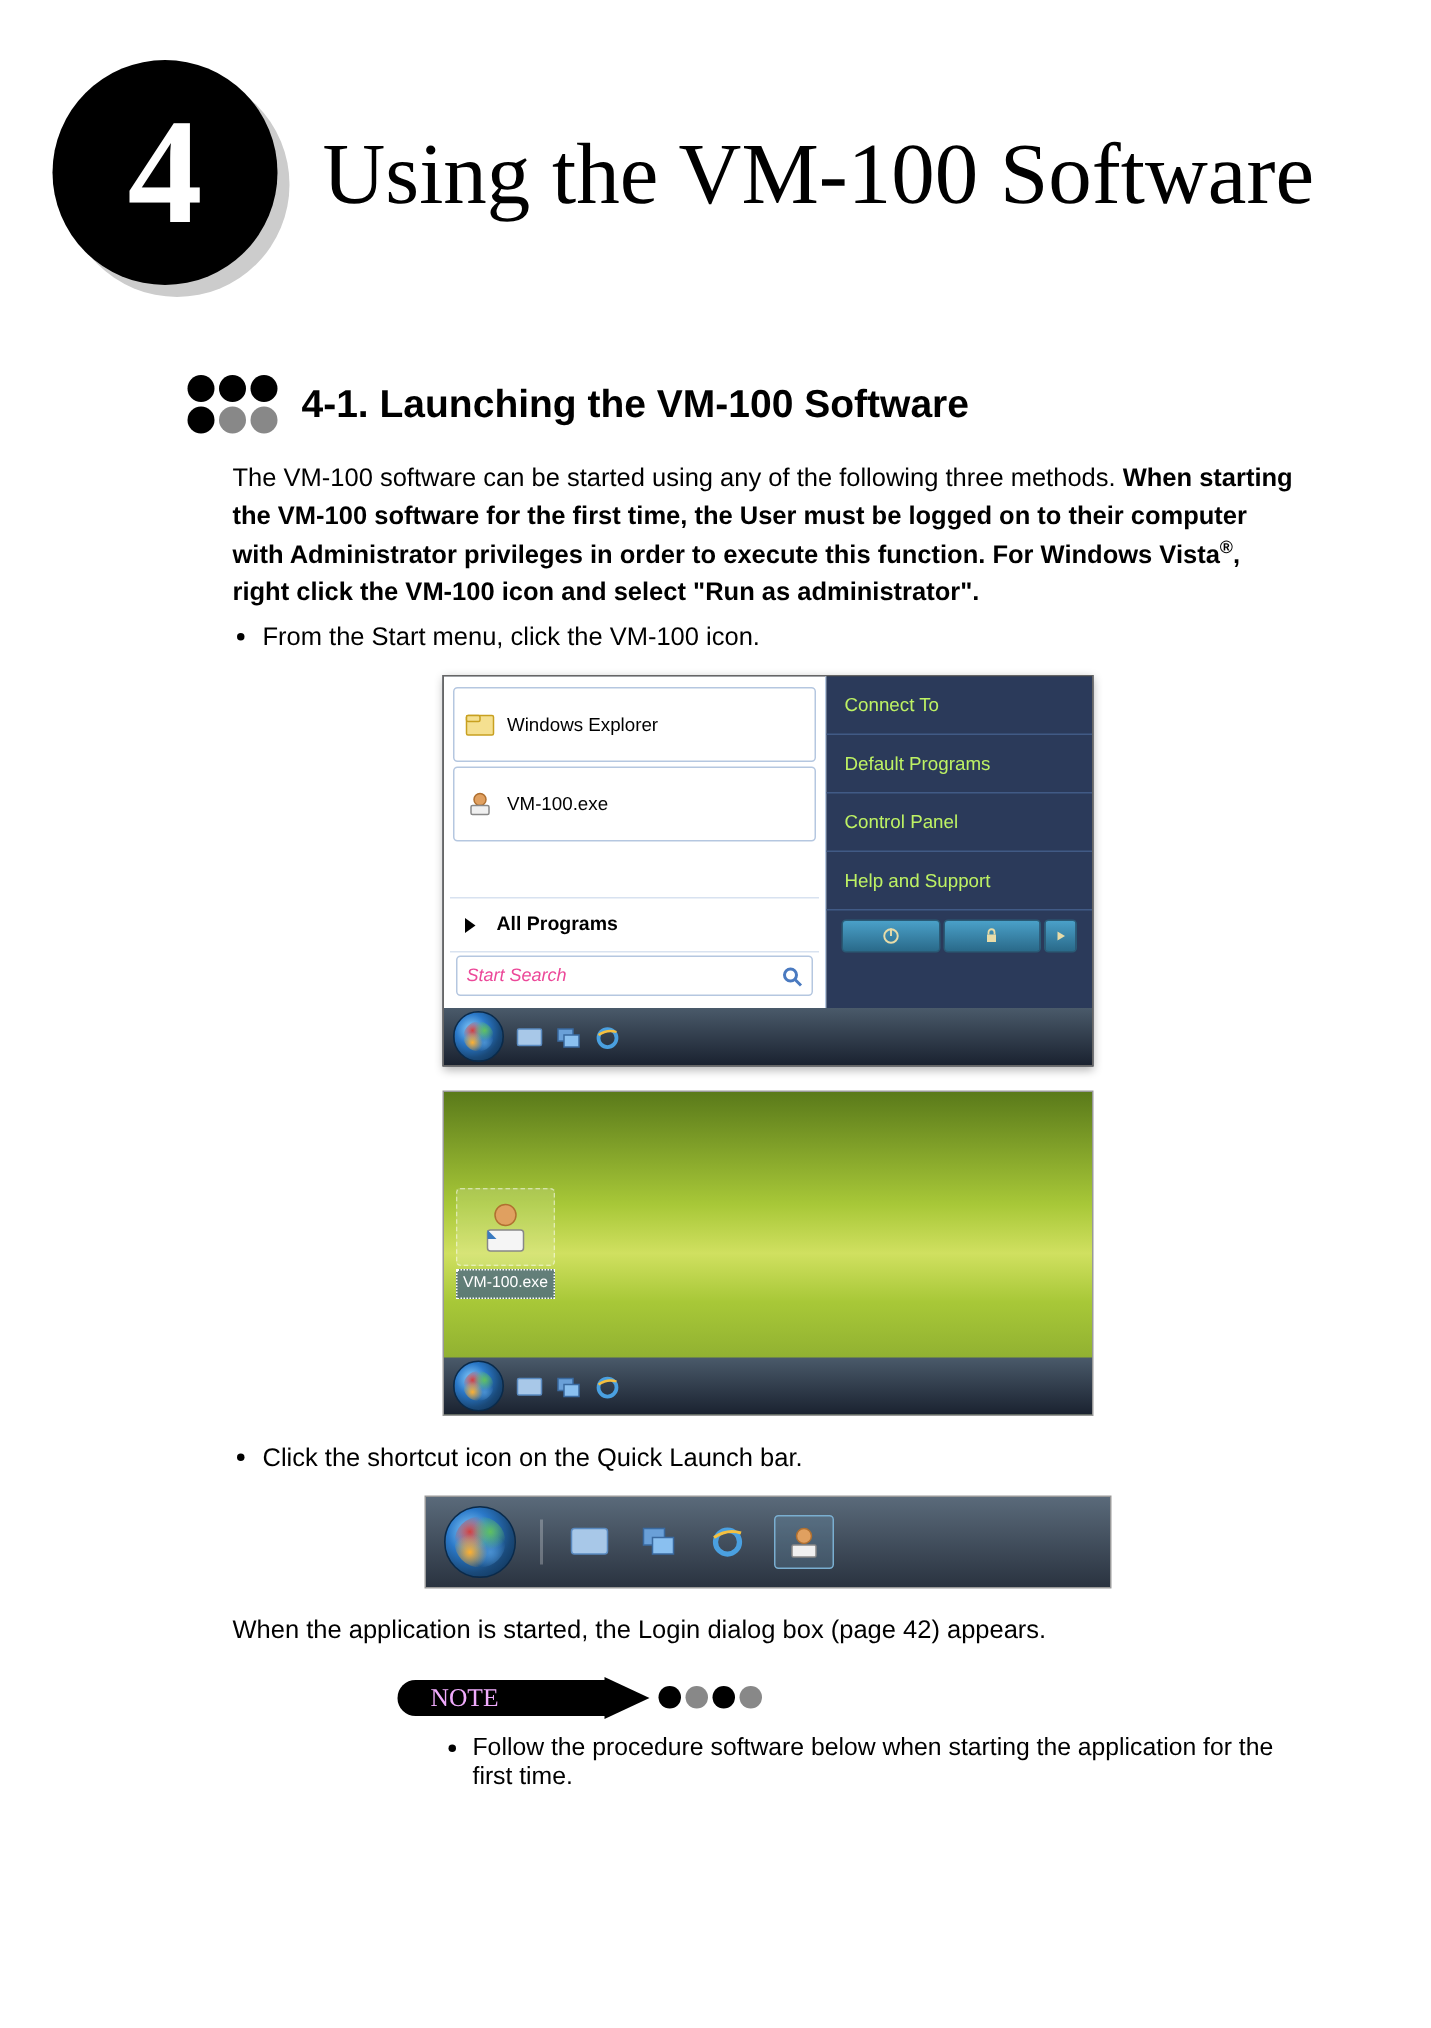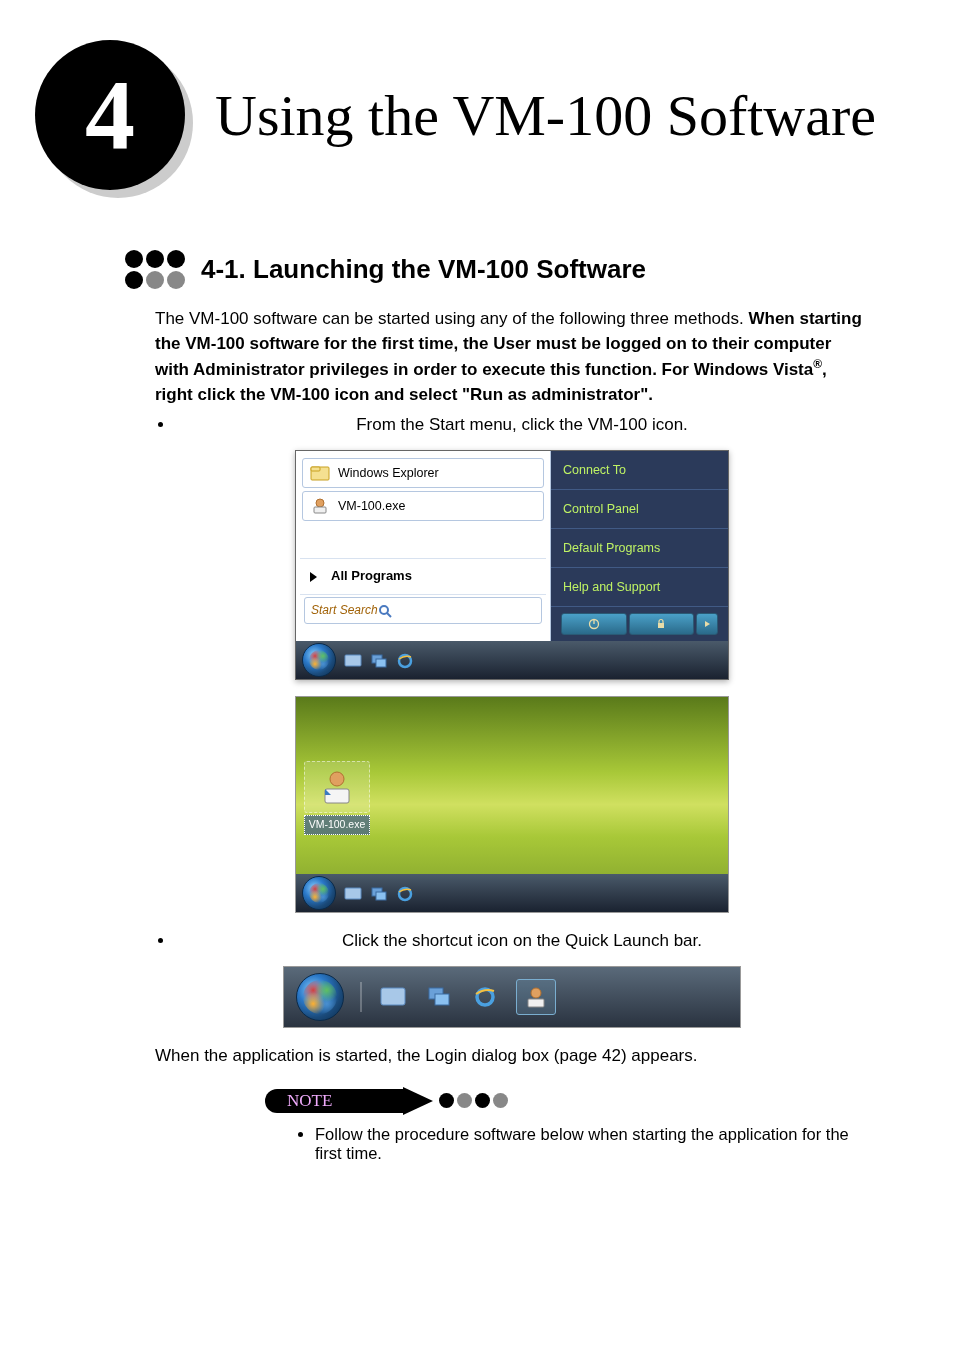--- a/index.html
+++ b/index.html
@@ -79,21 +79,21 @@
     font-size: 26px;
     font-weight: bold;
   }
   .body-block {
     margin: 0 50px 0 120px;
     font-size: 17px;
     line-height: 1.45;
   }
   .body-block p { margin: 0 0 6px 0; }
   .body-block ul { margin: 6px 0 10px 0; padding-left: 20px; }
-  .body-block ul li { margin-bottom: 4px; text-align: center; }
+  .body-block ul li { margin-bottom: 4px; }
   sup { font-size: 0.7em; }
 
   
   .screenshot {
     display: block;
     margin: 12px auto 16px auto;
   }
   .ss1 {
     width: 432px;
     background: #202838;
@@ -112,21 +112,21 @@
     background: #2b3a5a;
     color: #bef264;
     padding: 0;
     font-size: 12.5px;
   }
   .ss1-item {
     display: flex;
     align-items: center;
     border: 1px solid #b5c7e0;
     border-radius: 3px;
-    padding: 5px 7px;
+    padding: 15px 7px;
     margin: 3px 2px;
     font-size: 12.5px;
     background: #fff;
   }
   .ss1-item .ico {
     width: 20px; height: 18px; margin-right: 8px;
     display: inline-flex; align-items: center; justify-content: center;
     border-radius: 2px;
   }
   .ss1-allprog {
@@ -143,24 +143,24 @@
     border-left: 7px solid #000;
     margin-right: 14px;
   }
   .ss1-search {
     margin: 2px 4px 4px 4px;
     border: 1px solid #b5c7e0;
     border-radius: 3px;
     padding: 4px 6px;
     display: flex;
     align-items: center;
-    justify-content: flex-start;
+    justify-content: space-between;
     font-size: 12px;
     font-style: italic;
-    color: #a16207;
+    color: #ec4899;
     background: #fff;
   }
   .ss1-right .r-item {
     padding: 10px 12px;
     border-bottom: 1px solid #415a85;
     white-space: nowrap;
   }
   .ss1-right .r-item:last-of-type { border-bottom: none; }
   .ss1-right .btnrow {
     display: flex;
@@ -388,22 +388,22 @@
           <div class="ss1-search">
             <span>Start Search</span>
             <svg viewBox="0 0 14 14" width="14" height="14">
                 <circle cx="6" cy="6" r="4" fill="none" stroke="#4a7ac0" stroke-width="2"></circle>
                 <line x1="9" y1="9" x2="13" y2="13" stroke="#4a7ac0" stroke-width="2"></line>
               </svg>
           </div>
         </div>
         <div class="ss1-right">
           <div class="r-item">Connect To</div>
+          <div class="r-item">Default Programs</div>
           <div class="r-item">Control Panel</div>
-          <div class="r-item">Default Programs</div>
           <div class="r-item">Help and Support</div>
           <div class="btnrow">
             <div class="powerbtn">
               <svg viewBox="0 0 12 12" width="12" height="12">
                   <circle cx="6" cy="6" r="4.5" fill="none" stroke="#e8dca8" stroke-width="1.3"></circle>
                   <line x1="6" y1="1" x2="6" y2="6" stroke="#e8dca8" stroke-width="1.3"></line>
                 </svg>
             </div>
             <div class="powerbtn">
               <svg viewBox="0 0 12 12" width="12" height="12">

